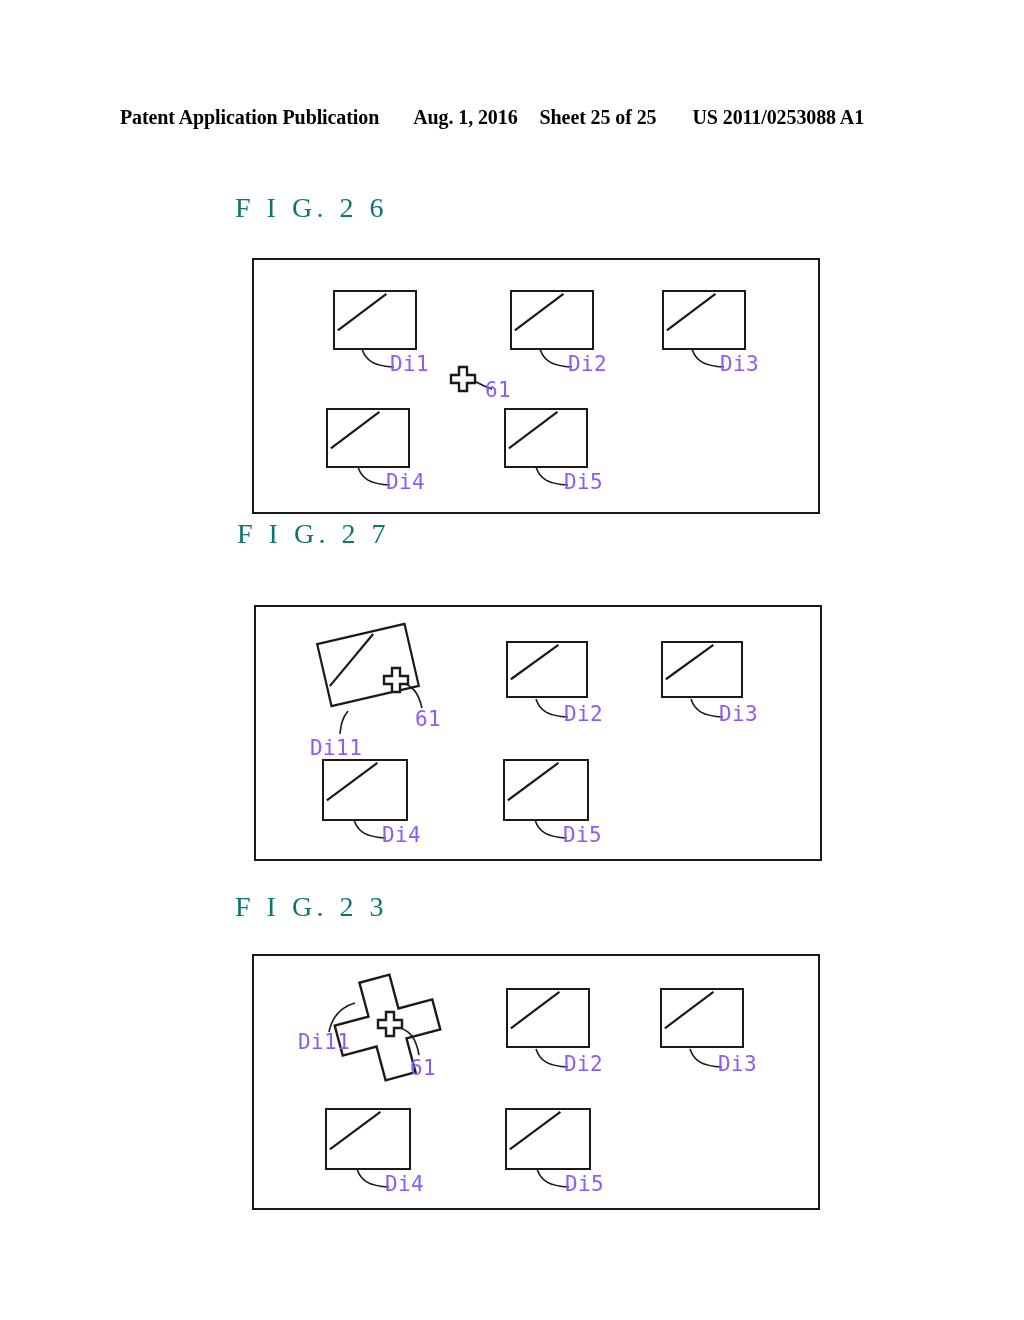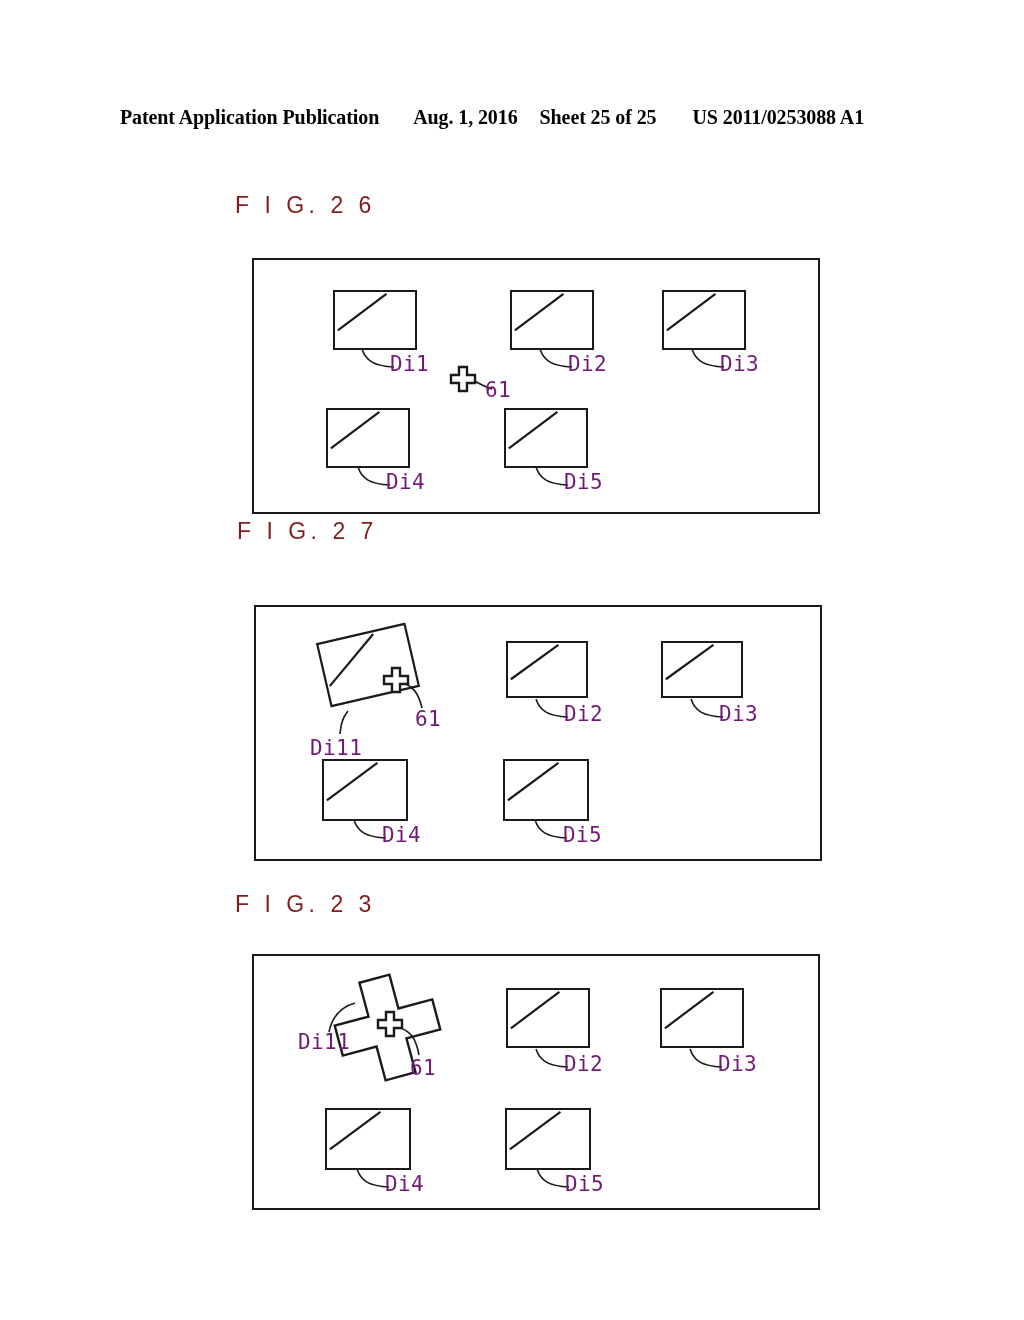--- a/index.html
+++ b/index.html
@@ -38,24 +38,24 @@
   .gap-c { width: 36px; }
 
   
   .figure {
     position: absolute;
     left: 0;
     width: 1024px;
   }
   .fig-label {
     position: absolute;
-    font-family: Liberation Sans, sans-serif;
-    font-size: 23px;
+    font-family: Liberation Serif, serif;
+    font-size: 28px;
     letter-spacing: 4.5px;
-    color: #7f1d1d;
+    color: #0f766e;
     white-space: nowrap;
   }
   .fig-frame {
     position: absolute;
     border: 2.2px solid #1a1a1a;
     background: #ffffff;
     box-sizing: border-box;
   }
 
   
@@ -72,21 +72,21 @@
     box-sizing: border-box;
   }
   .rot-thumb svg { display: block; overflow: visible; }
 
   
   .lbl {
     position: absolute;
     font-family: "DejaVu Sans Mono", "Liberation Mono", monospace;
     font-size: 21px;
     letter-spacing: 0.4px;
-    color: #701a75;
+    color: #8b5cf6;
     white-space: nowrap;
   }
   .leader {
     position: absolute;
     overflow: visible;
   }
   .leader path {
     fill: none;
     stroke: #1a1a1a;
     stroke-width: 1.6;

